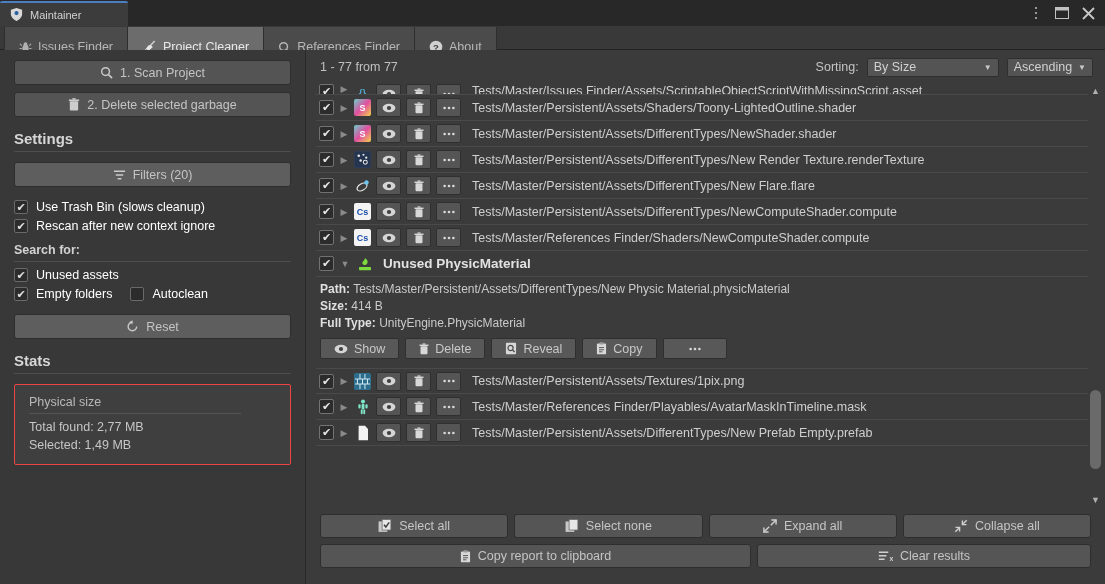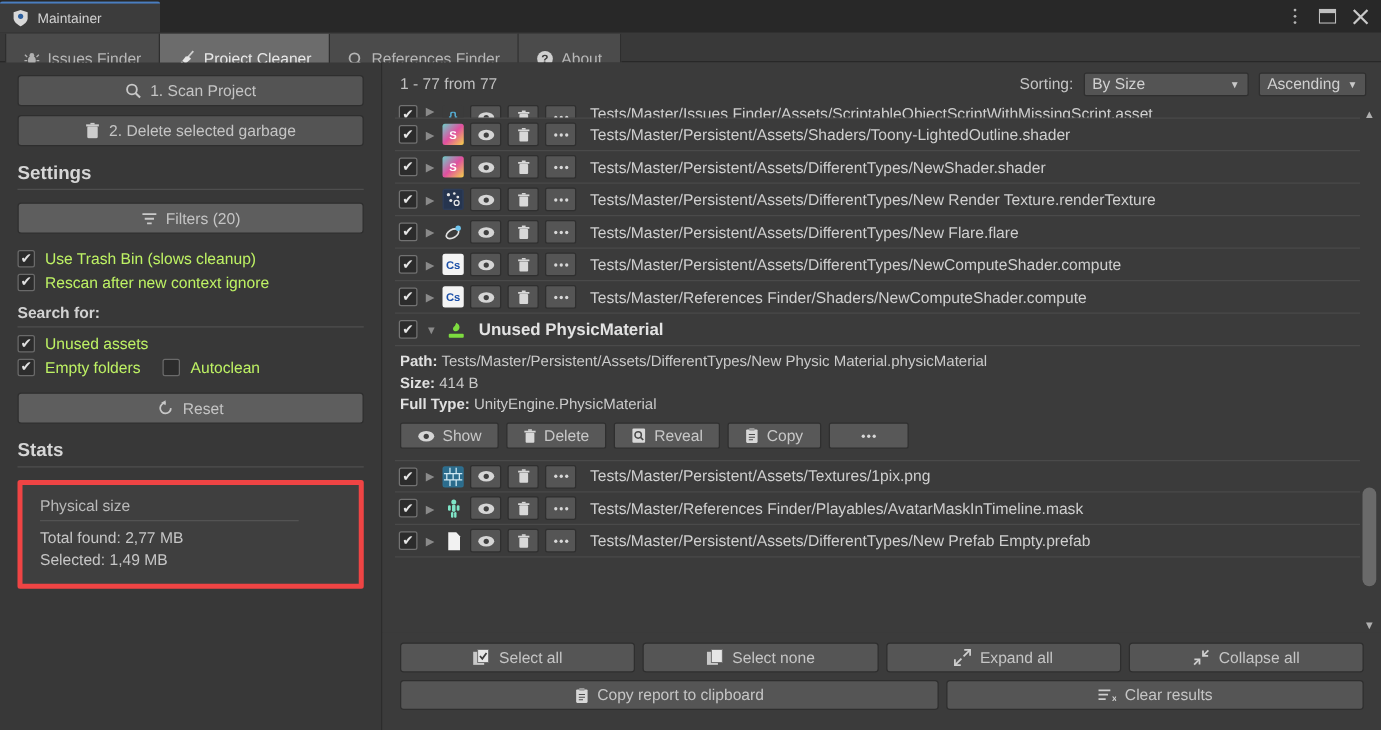--- a/index.html
+++ b/index.html
@@ -68,25 +68,25 @@
     margin: 13px 0 0 0; padding-bottom: 4px;
   }
   .rule { height: 1px; background: #4e4e4e; margin-bottom: 10px; }
   .chkrow { display: flex; align-items: center; gap: 8px; margin-bottom: 5px; }
   .chk {
     width: 14px; height: 14px; background: #2c2c2c; border: 1px solid #6a6a6a;
     border-radius: 2px; display: flex; align-items: center; justify-content: center;
     color: #e0e0e0; font-size: 11px; line-height: 1; flex: none;
   }
   .chk.off { color: transparent; }
-  .chklbl { font-size: 12.5px; color: #bef264; white-space: nowrap; }
+  .chklbl { font-size: 12.5px; color: #ffffff; white-space: nowrap; }
   .subh { font-size: 12.5px; font-weight: bold; color: #d2d2d2; margin-top: 10px; }
   .subrule { height: 1px; background: #4e4e4e; margin: 4px 0 6px 0; }
   .statsbox {
-    background: #3f3f3f; border: 4px solid #ef4444; border-radius: 2px;
+    background: #3f3f3f; border: 1px solid #ef4444; border-radius: 2px;
     padding: 10px 14px 12px 14px; margin-top: 6px;
   }
   .statsbox .k { font-size: 12.5px; color: #b9b9b9; padding-bottom: 4px; }
   .statsbox .kr { height: 1px; background: #535353; margin-bottom: 6px; width: 86%; }
   .statsbox .v { font-size: 12.5px; color: #c6c6c6; margin-top: 4px; }
 
   
   .chead {
     height: 34px; display: flex; align-items: center; padding: 0 12px 0 14px;
     gap: 8px; background: #3b3b3b;

